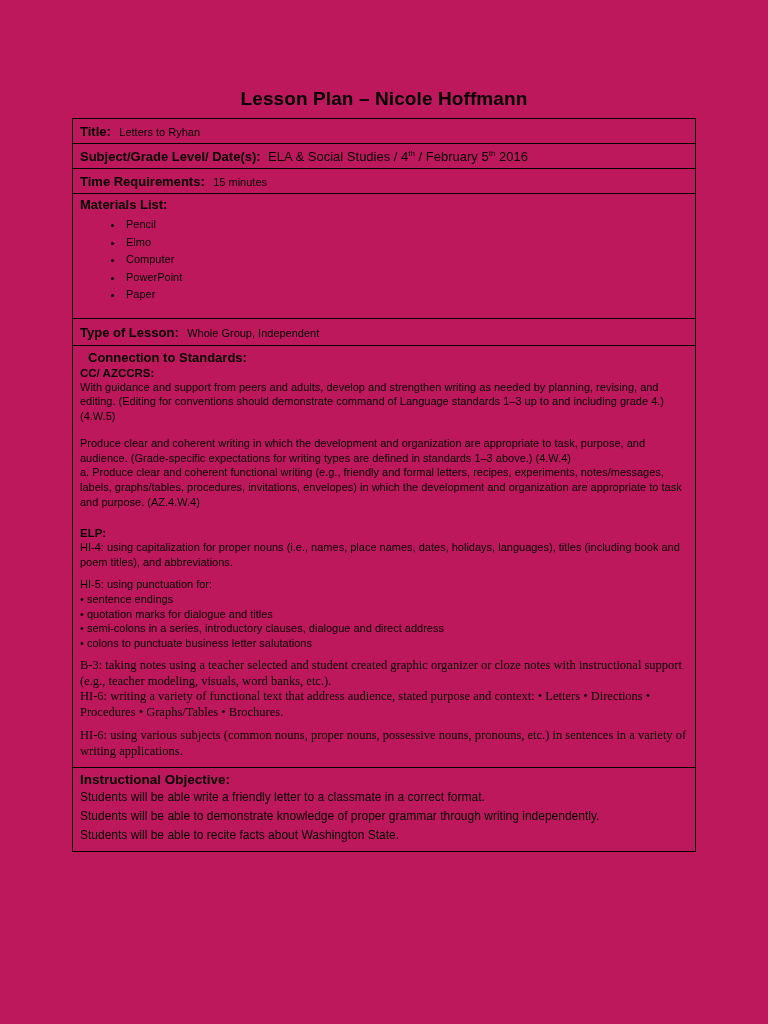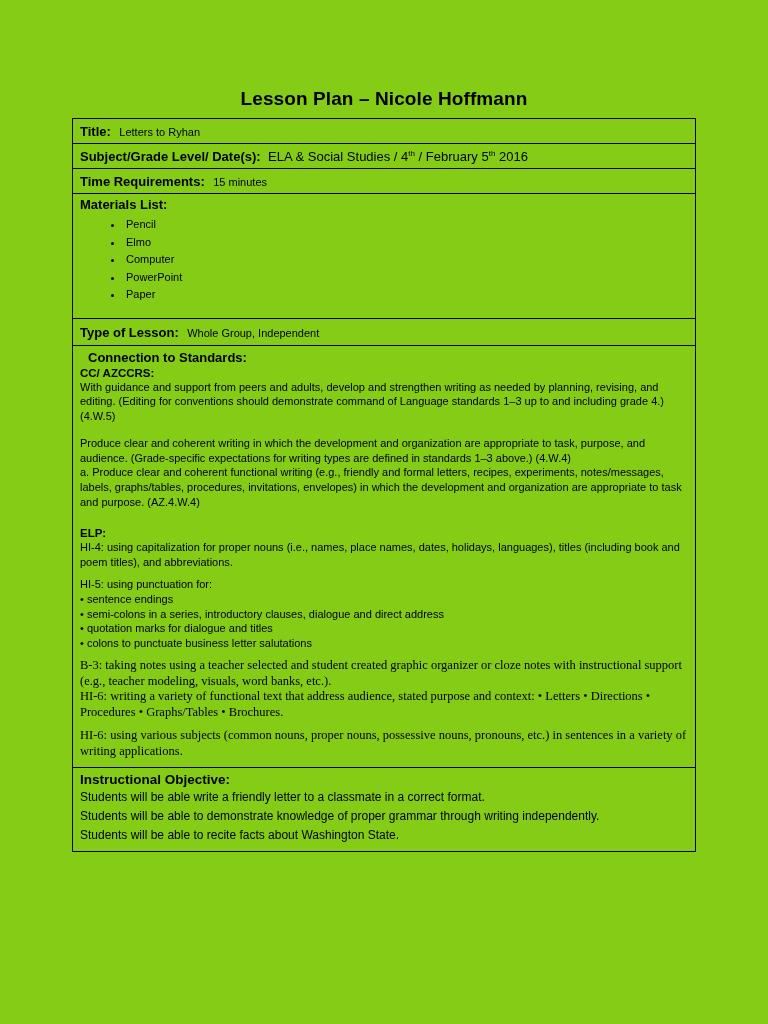--- a/index.html
+++ b/index.html
@@ -11,21 +11,21 @@
     width: 768px;
     height: 1024px;
     font-family: "Liberation Sans", sans-serif;
     color: #000000;
     overflow: hidden;
   }
   .page {
     position: relative;
     width: 768px;
     height: 1024px;
-    background: #84cc16;
+    background: #be185d;
     box-sizing: border-box;
     padding: 0;
   }
   .doc-title {
     text-align: center;
     font-family: "Liberation Sans", sans-serif;
     font-weight: bold;
     font-size: 19px;
     margin: 0;
     padding: 88px 0 8px 0;
@@ -181,22 +181,22 @@
       <p class="para">With guidance and support from peers and adults, develop and strengthen writing as needed by planning, revising, and editing. (Editing for conventions should demonstrate command of Language standards 1–3 up to and including grade 4.) (4.W.5)</p>
       <div class="gap"></div>
       <p class="para">Produce clear and coherent writing in which the development and organization are appropriate to task, purpose, and audience. (Grade-specific expectations for writing types are defined in standards 1–3 above.) (4.W.4)</p>
       <p class="para">a. Produce clear and coherent functional writing (e.g., friendly and formal letters, recipes, experiments, notes/messages, labels, graphs/tables, procedures, invitations, envelopes) in which the development and organization are appropriate to task and purpose. (AZ.4.W.4)</p>
       <div class="gap-lg"></div>
       <div class="sub-head">ELP:</div>
       <p class="para">HI-4: using capitalization for proper nouns (i.e., names, place names, dates, holidays, languages), titles (including book and poem titles), and abbreviations.</p>
       <div class="gap-sm"></div>
       <p class="para">HI-5: using punctuation for:</p>
       <p class="para">• sentence endings</p>
+      <p class="para">• quotation marks for dialogue and titles</p>
       <p class="para">• semi-colons in a series, introductory clauses, dialogue and direct address</p>
-      <p class="para">• quotation marks for dialogue and titles</p>
       <p class="para">• colons to punctuate business letter salutations</p>
       <div class="gap-sm"></div>
       <p class="para-serif">B-3: taking notes using a teacher selected and student created graphic organizer or cloze notes with instructional support (e.g., teacher modeling, visuals, word banks, etc.).</p>
       <p class="para-serif">HI-6: writing a variety of functional text that address audience, stated purpose and context: • Letters • Directions • Procedures • Graphs/Tables • Brochures.</p>
       <div class="gap-sm"></div>
       <p class="para-serif">HI-6: using various subjects (common nouns, proper nouns, possessive nouns, pronouns, etc.) in sentences in a variety of writing applications.</p>
     </div>
 
     <div class="row obj-row">
       <div class="obj-head">Instructional Objective:</div>

